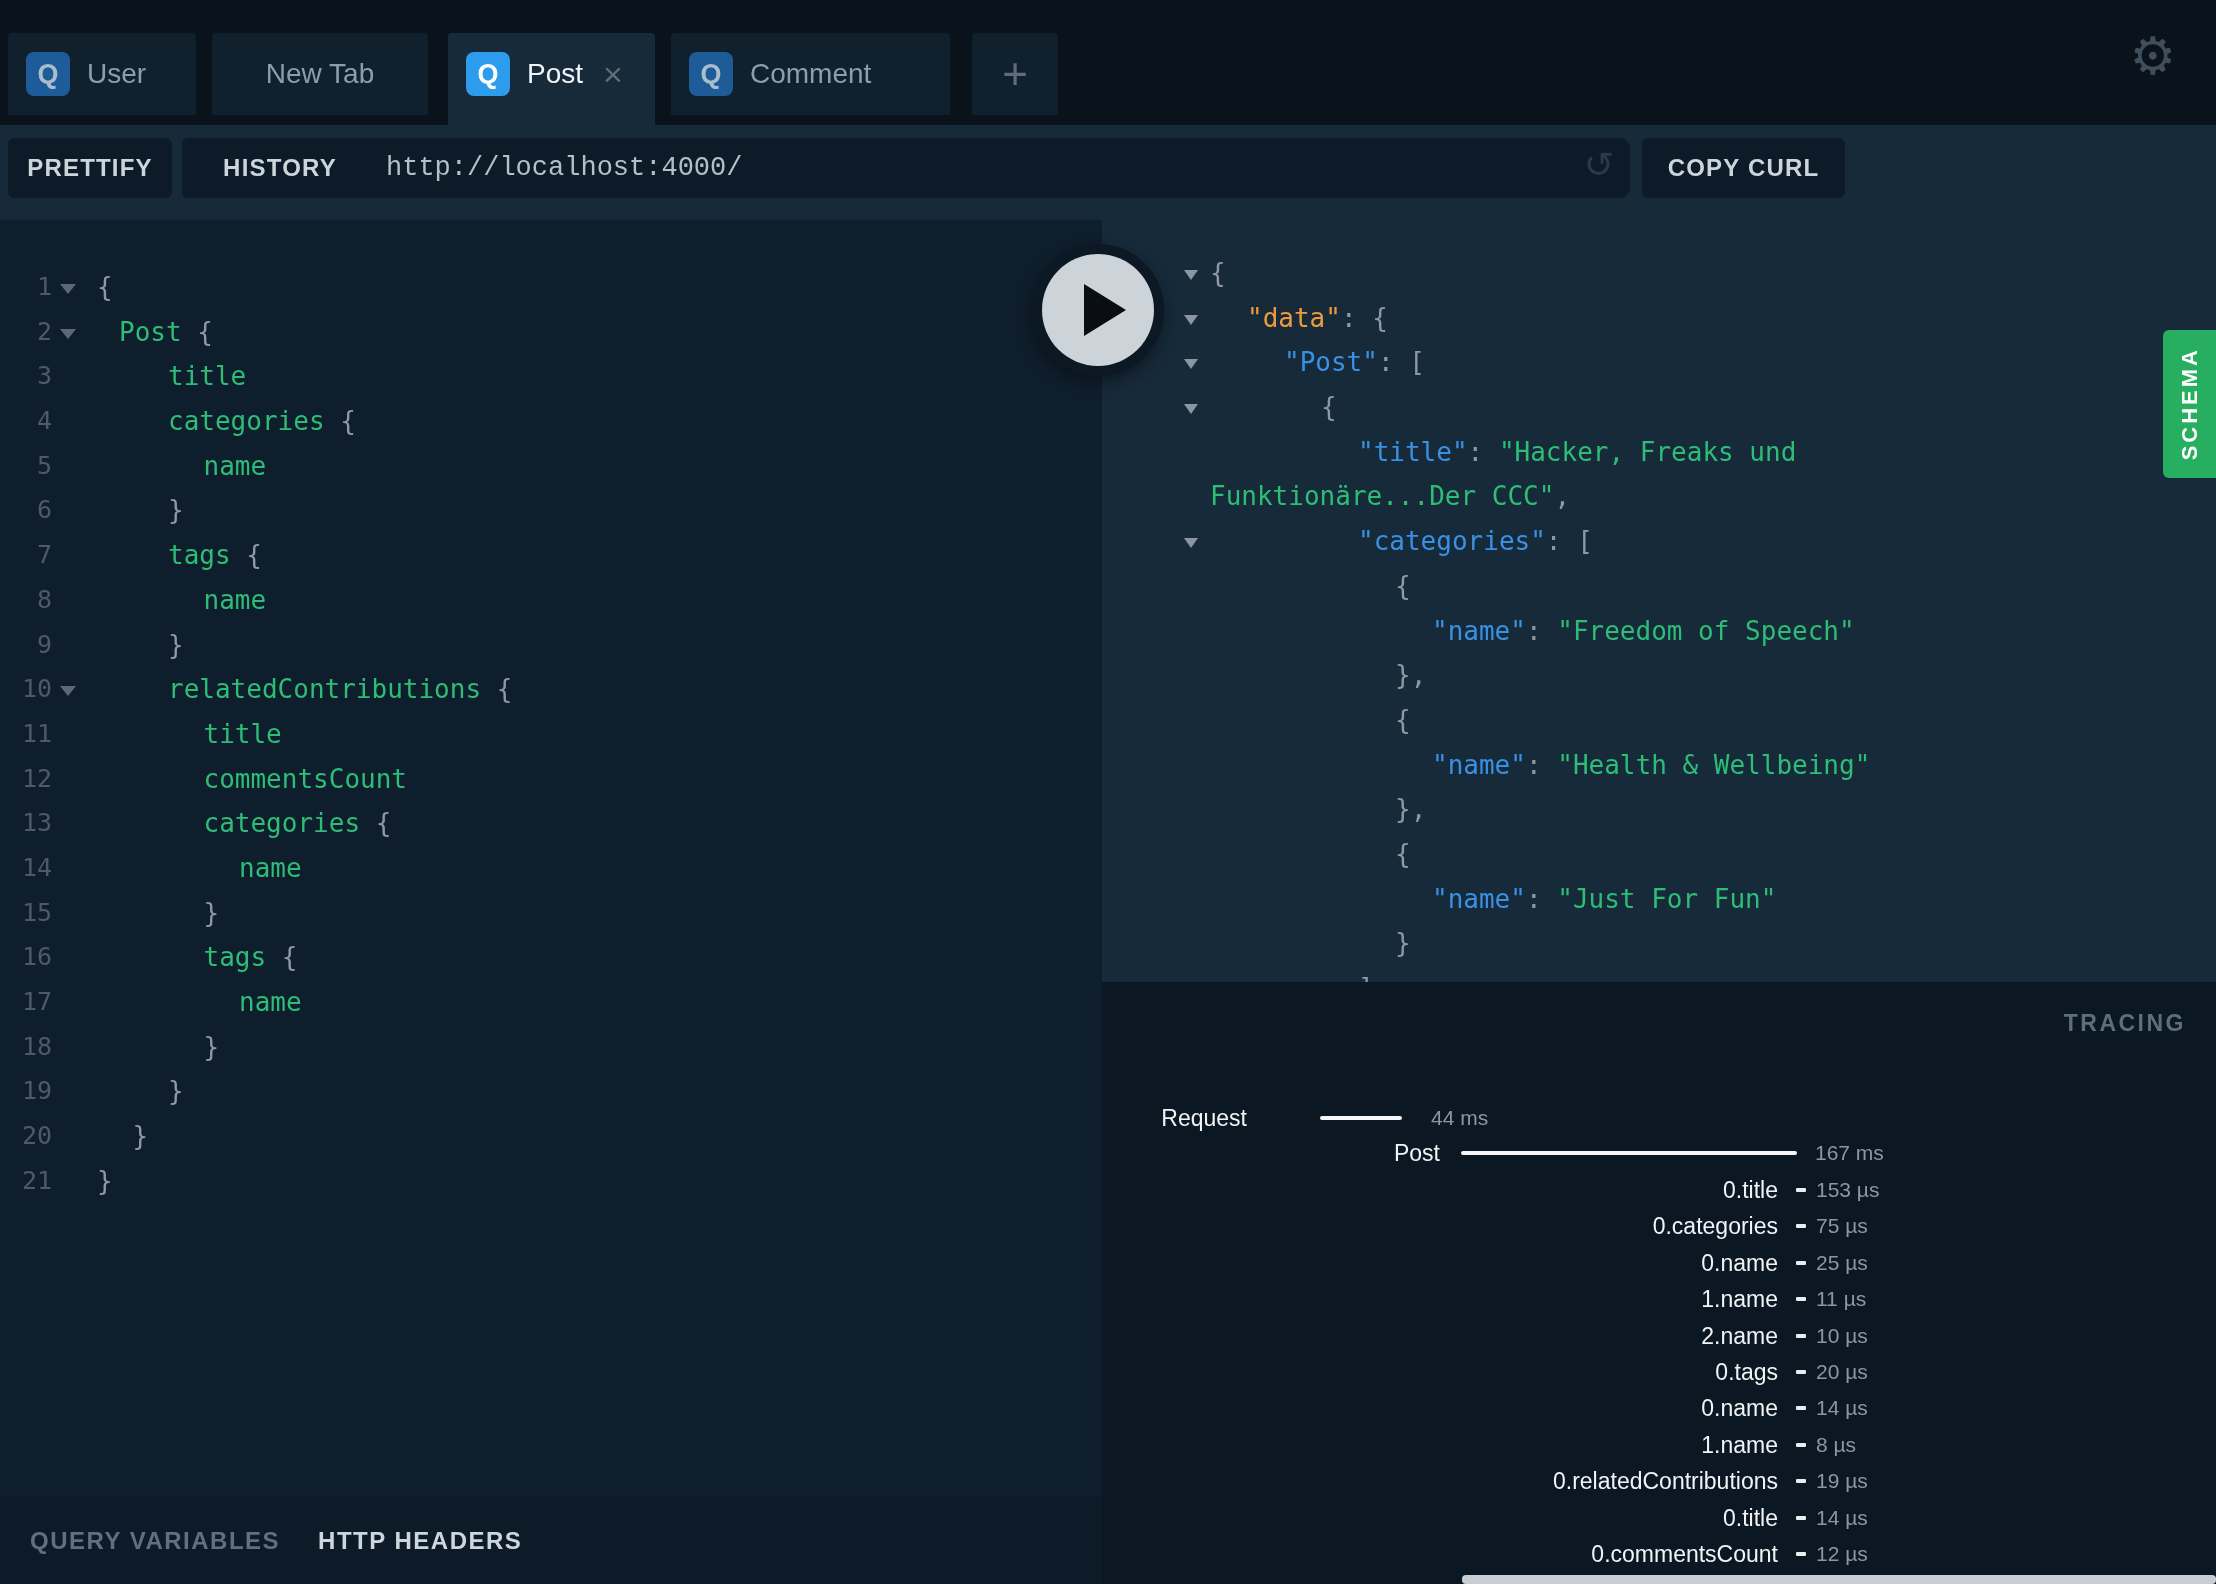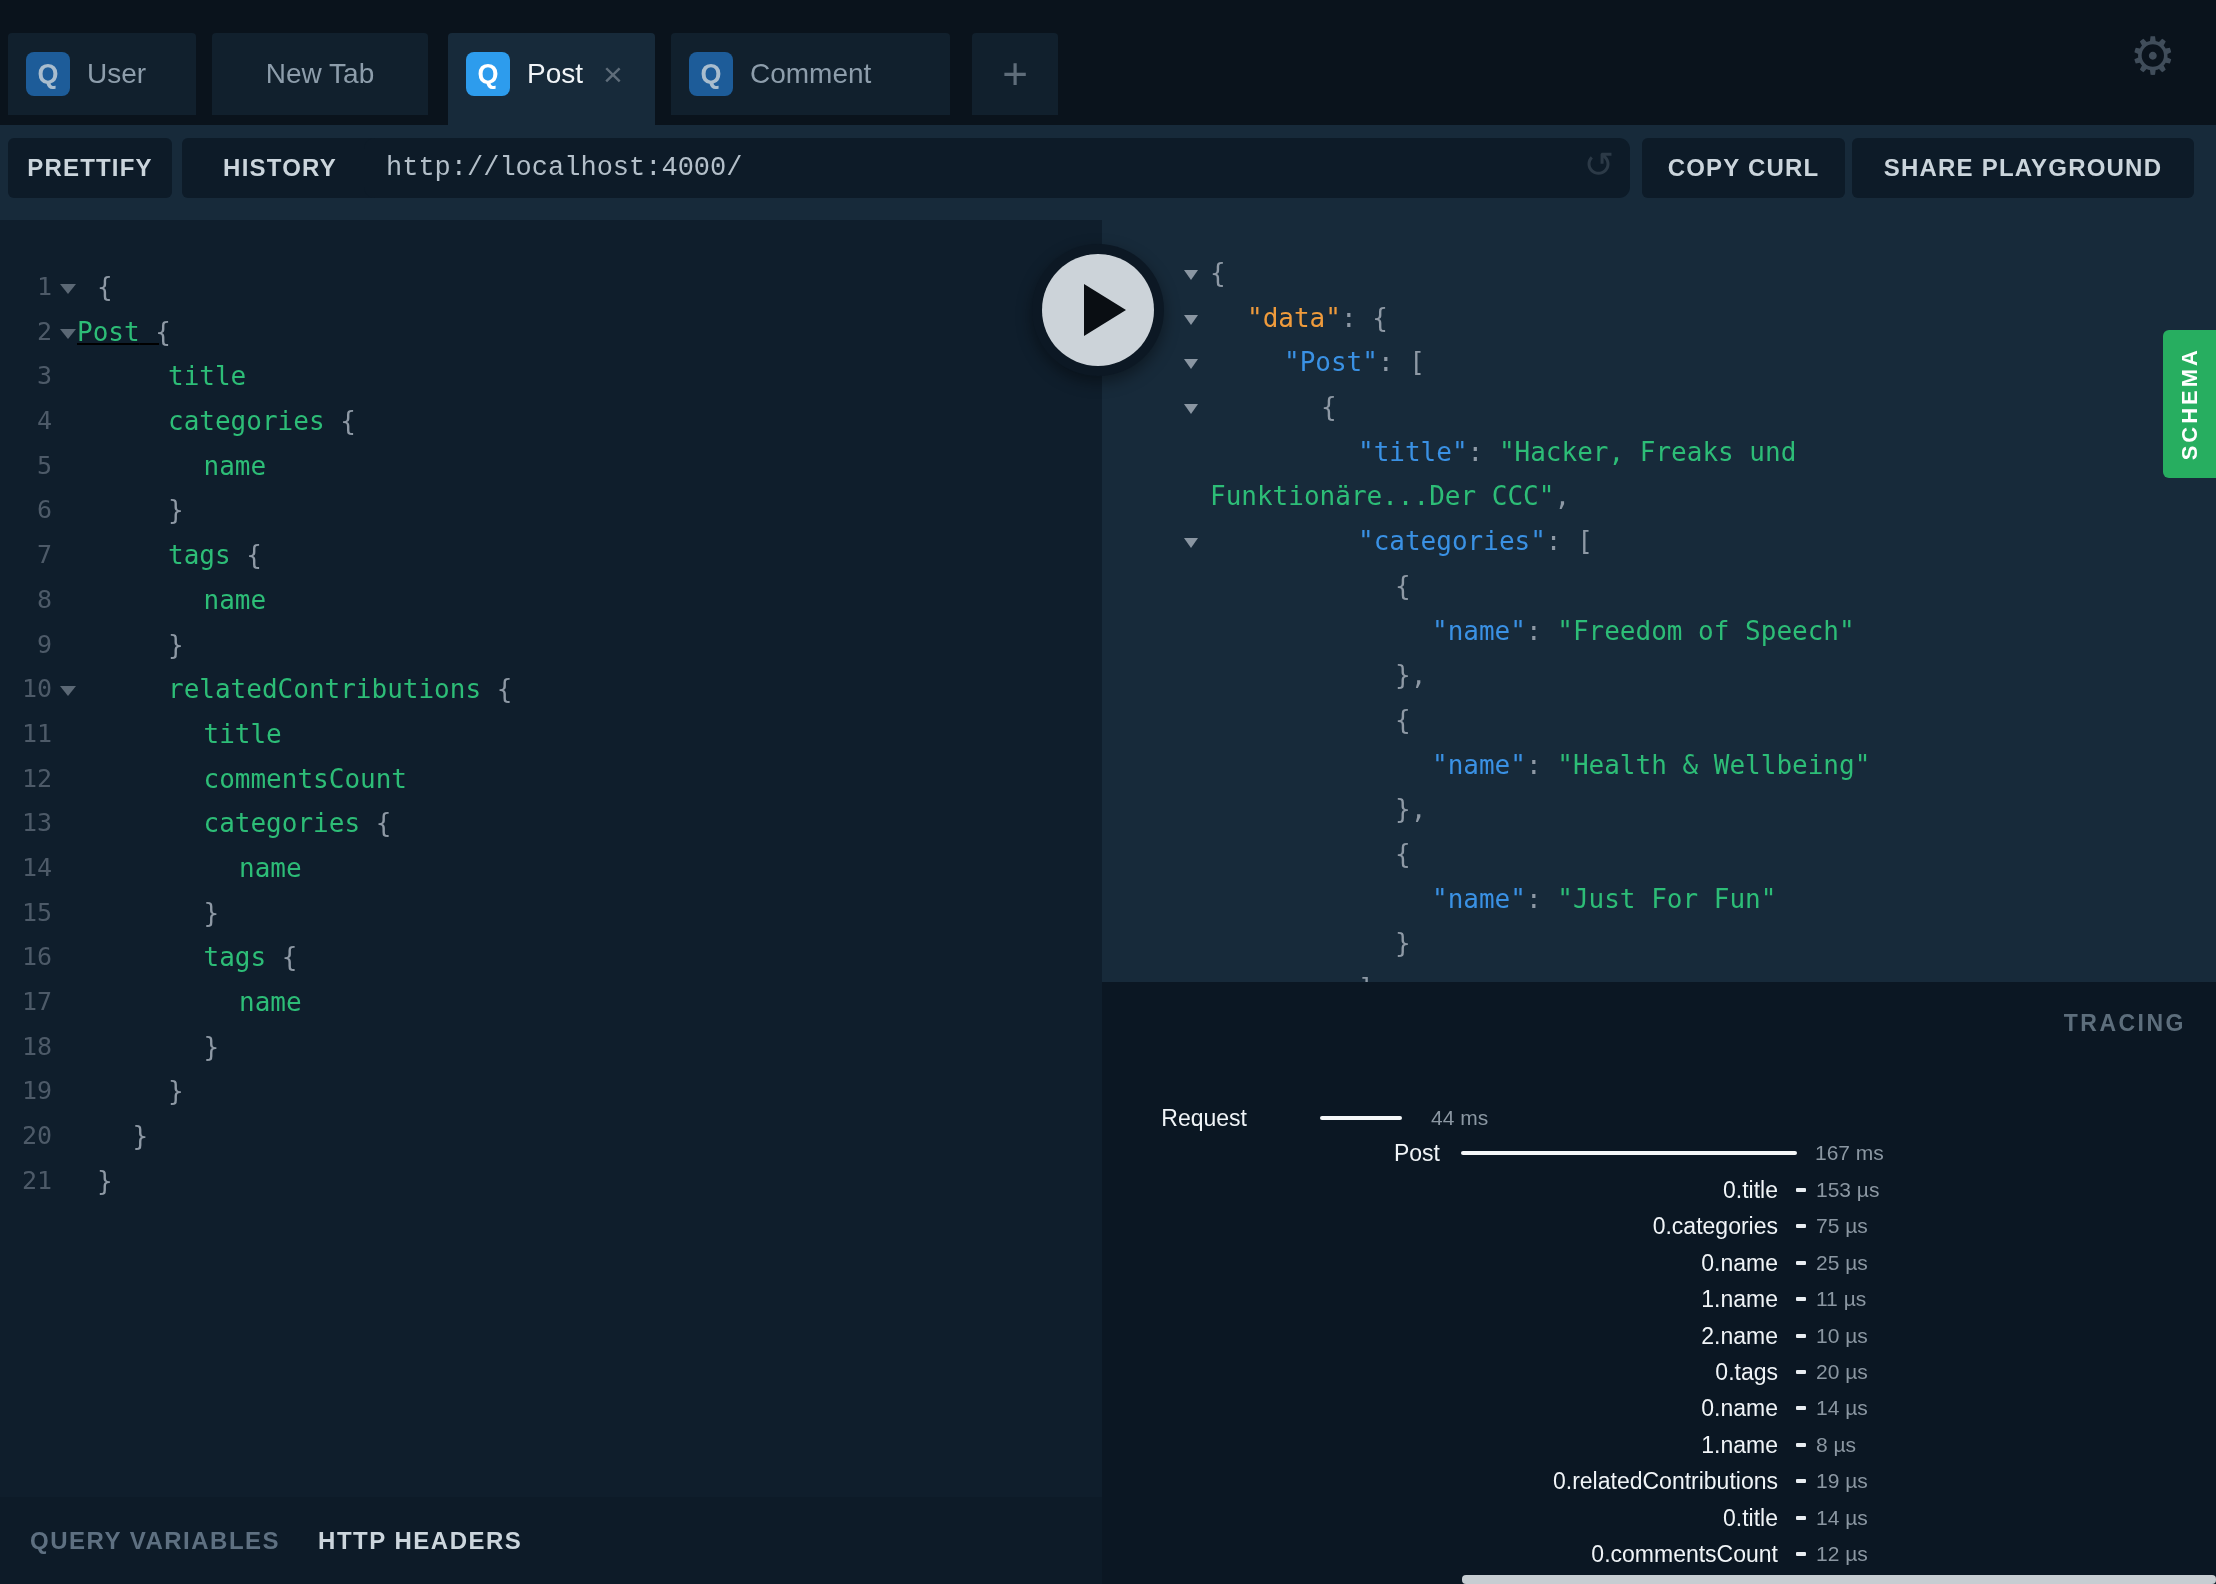--- a/index.html
+++ b/index.html
@@ -125,26 +125,25 @@
 </div>
 
 <div id="toolbar">
   <button id="btn-prettify" class="tbtn">PRETTIFY</button>
   <button id="btn-history" class="tbtn">HISTORY</button>
   <div id="url-wrap">
     <input id="url-input" value="http://localhost:4000/" style="">
     <div id="reload">↺</div>
   </div>
   <button id="btn-copycurl" class="tbtn">COPY CURL</button>
-  <button id="btn-share" class="tbtn">SHARE PLAYGROUND</button>
 </div>
 
 <div id="editor-pane">
     <div class="cline"><span class="lnum">1</span><span class="fold" style="left: 60px;"></span><span style="display: inline-block; padding-left: 97px;"><span class="tk-p">{</span></span></div>
-    <div class="cline"><span class="lnum">2</span><span class="fold" style="left: 60px;"></span><span style="display: inline-block; padding-left: 77px; text-decoration: underline;"><span class="tk-f">Post</span><span class="tk-p"> {</span></span></div>
+    <div class="cline"><span class="lnum">2</span><span class="fold" style="left: 60px;"></span><span style="display: inline-block; padding-left: 119px;"><span class="tk-f">Post</span><span class="tk-p"> {</span></span></div>
     <div class="cline"><span class="lnum">3</span><span style="display: inline-block; padding-left: 168px;"><span class="tk-f">title</span></span></div>
     <div class="cline"><span class="lnum">4</span><span style="display: inline-block; padding-left: 168px;"><span class="tk-f">categories</span><span class="tk-p"> {</span></span></div>
     <div class="cline"><span class="lnum">5</span><span style="display: inline-block; padding-left: 203.5px;"><span class="tk-f">name</span></span></div>
     <div class="cline"><span class="lnum">6</span><span style="display: inline-block; padding-left: 168px;"><span class="tk-p">}</span></span></div>
     <div class="cline"><span class="lnum">7</span><span style="display: inline-block; padding-left: 168px;"><span class="tk-f">tags</span><span class="tk-p"> {</span></span></div>
     <div class="cline"><span class="lnum">8</span><span style="display: inline-block; padding-left: 203.5px;"><span class="tk-f">name</span></span></div>
     <div class="cline"><span class="lnum">9</span><span style="display: inline-block; padding-left: 168px;"><span class="tk-p">}</span></span></div>
     <div class="cline"><span class="lnum">10</span><span class="fold" style="left: 60px;"></span><span style="display: inline-block; padding-left: 168px;"><span class="tk-f">relatedContributions</span><span class="tk-p"> {</span></span></div>
     <div class="cline"><span class="lnum">11</span><span style="display: inline-block; padding-left: 203.5px;"><span class="tk-f">title</span></span></div>
     <div class="cline"><span class="lnum">12</span><span style="display: inline-block; padding-left: 203.5px;"><span class="tk-f">commentsCount</span></span></div>

